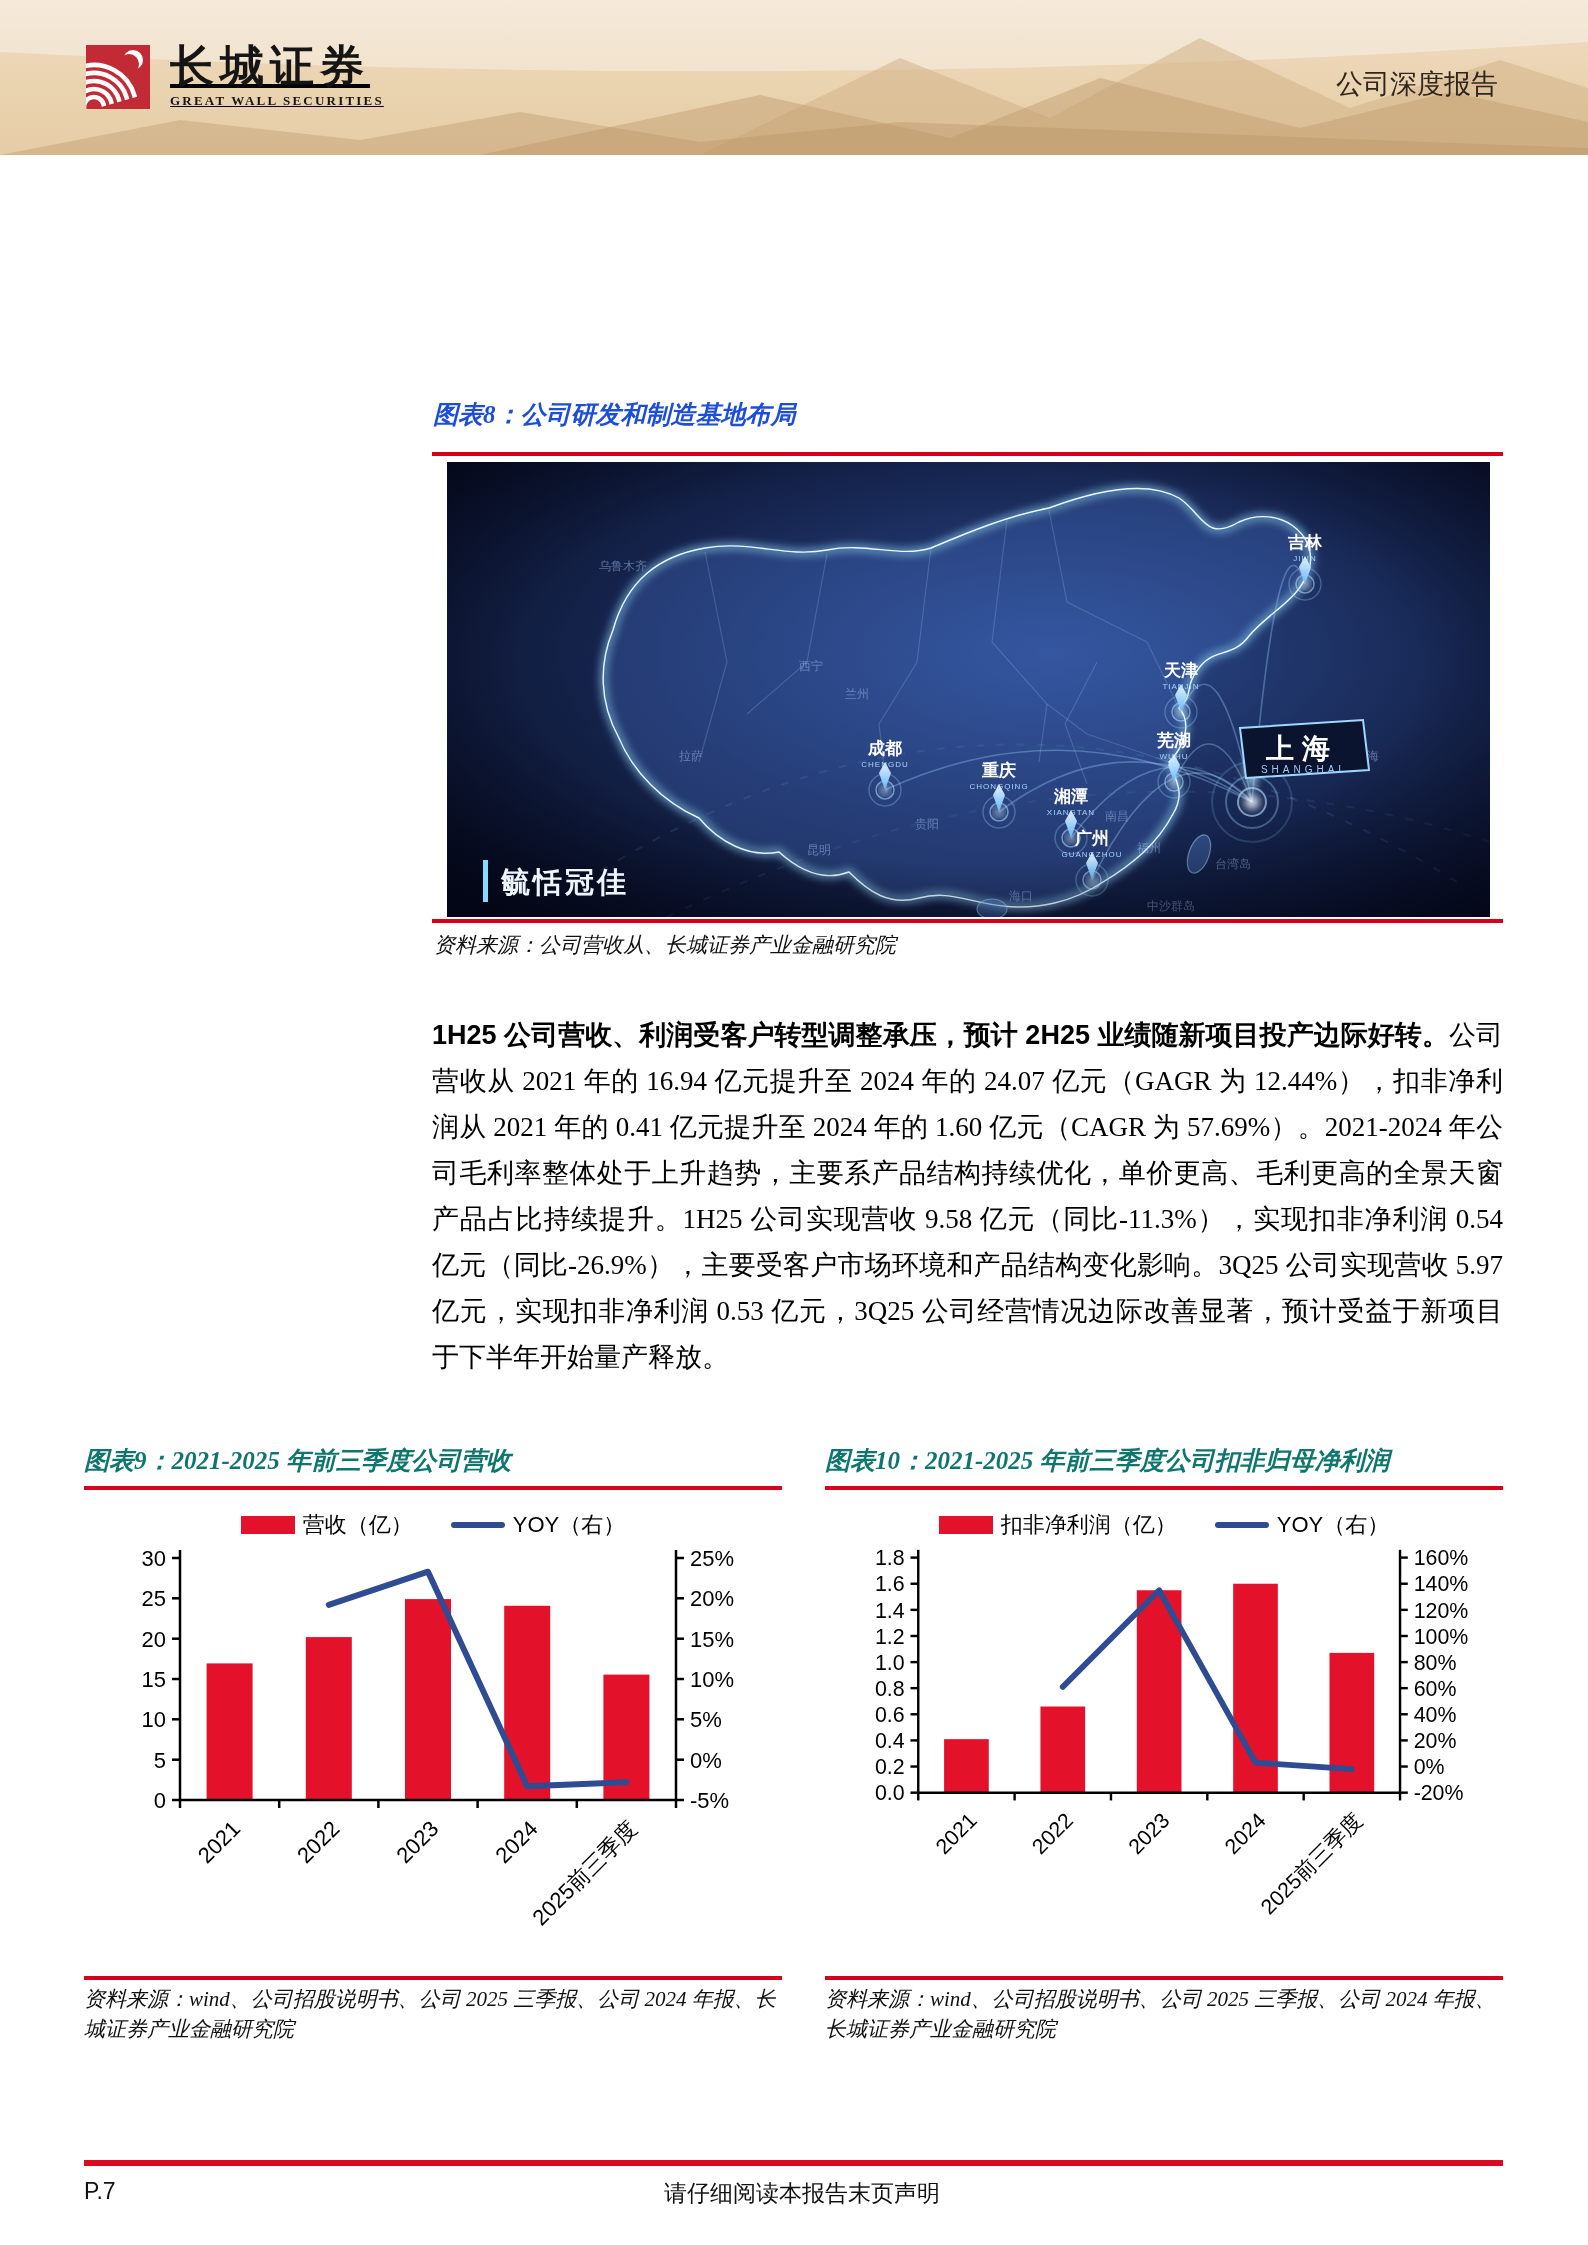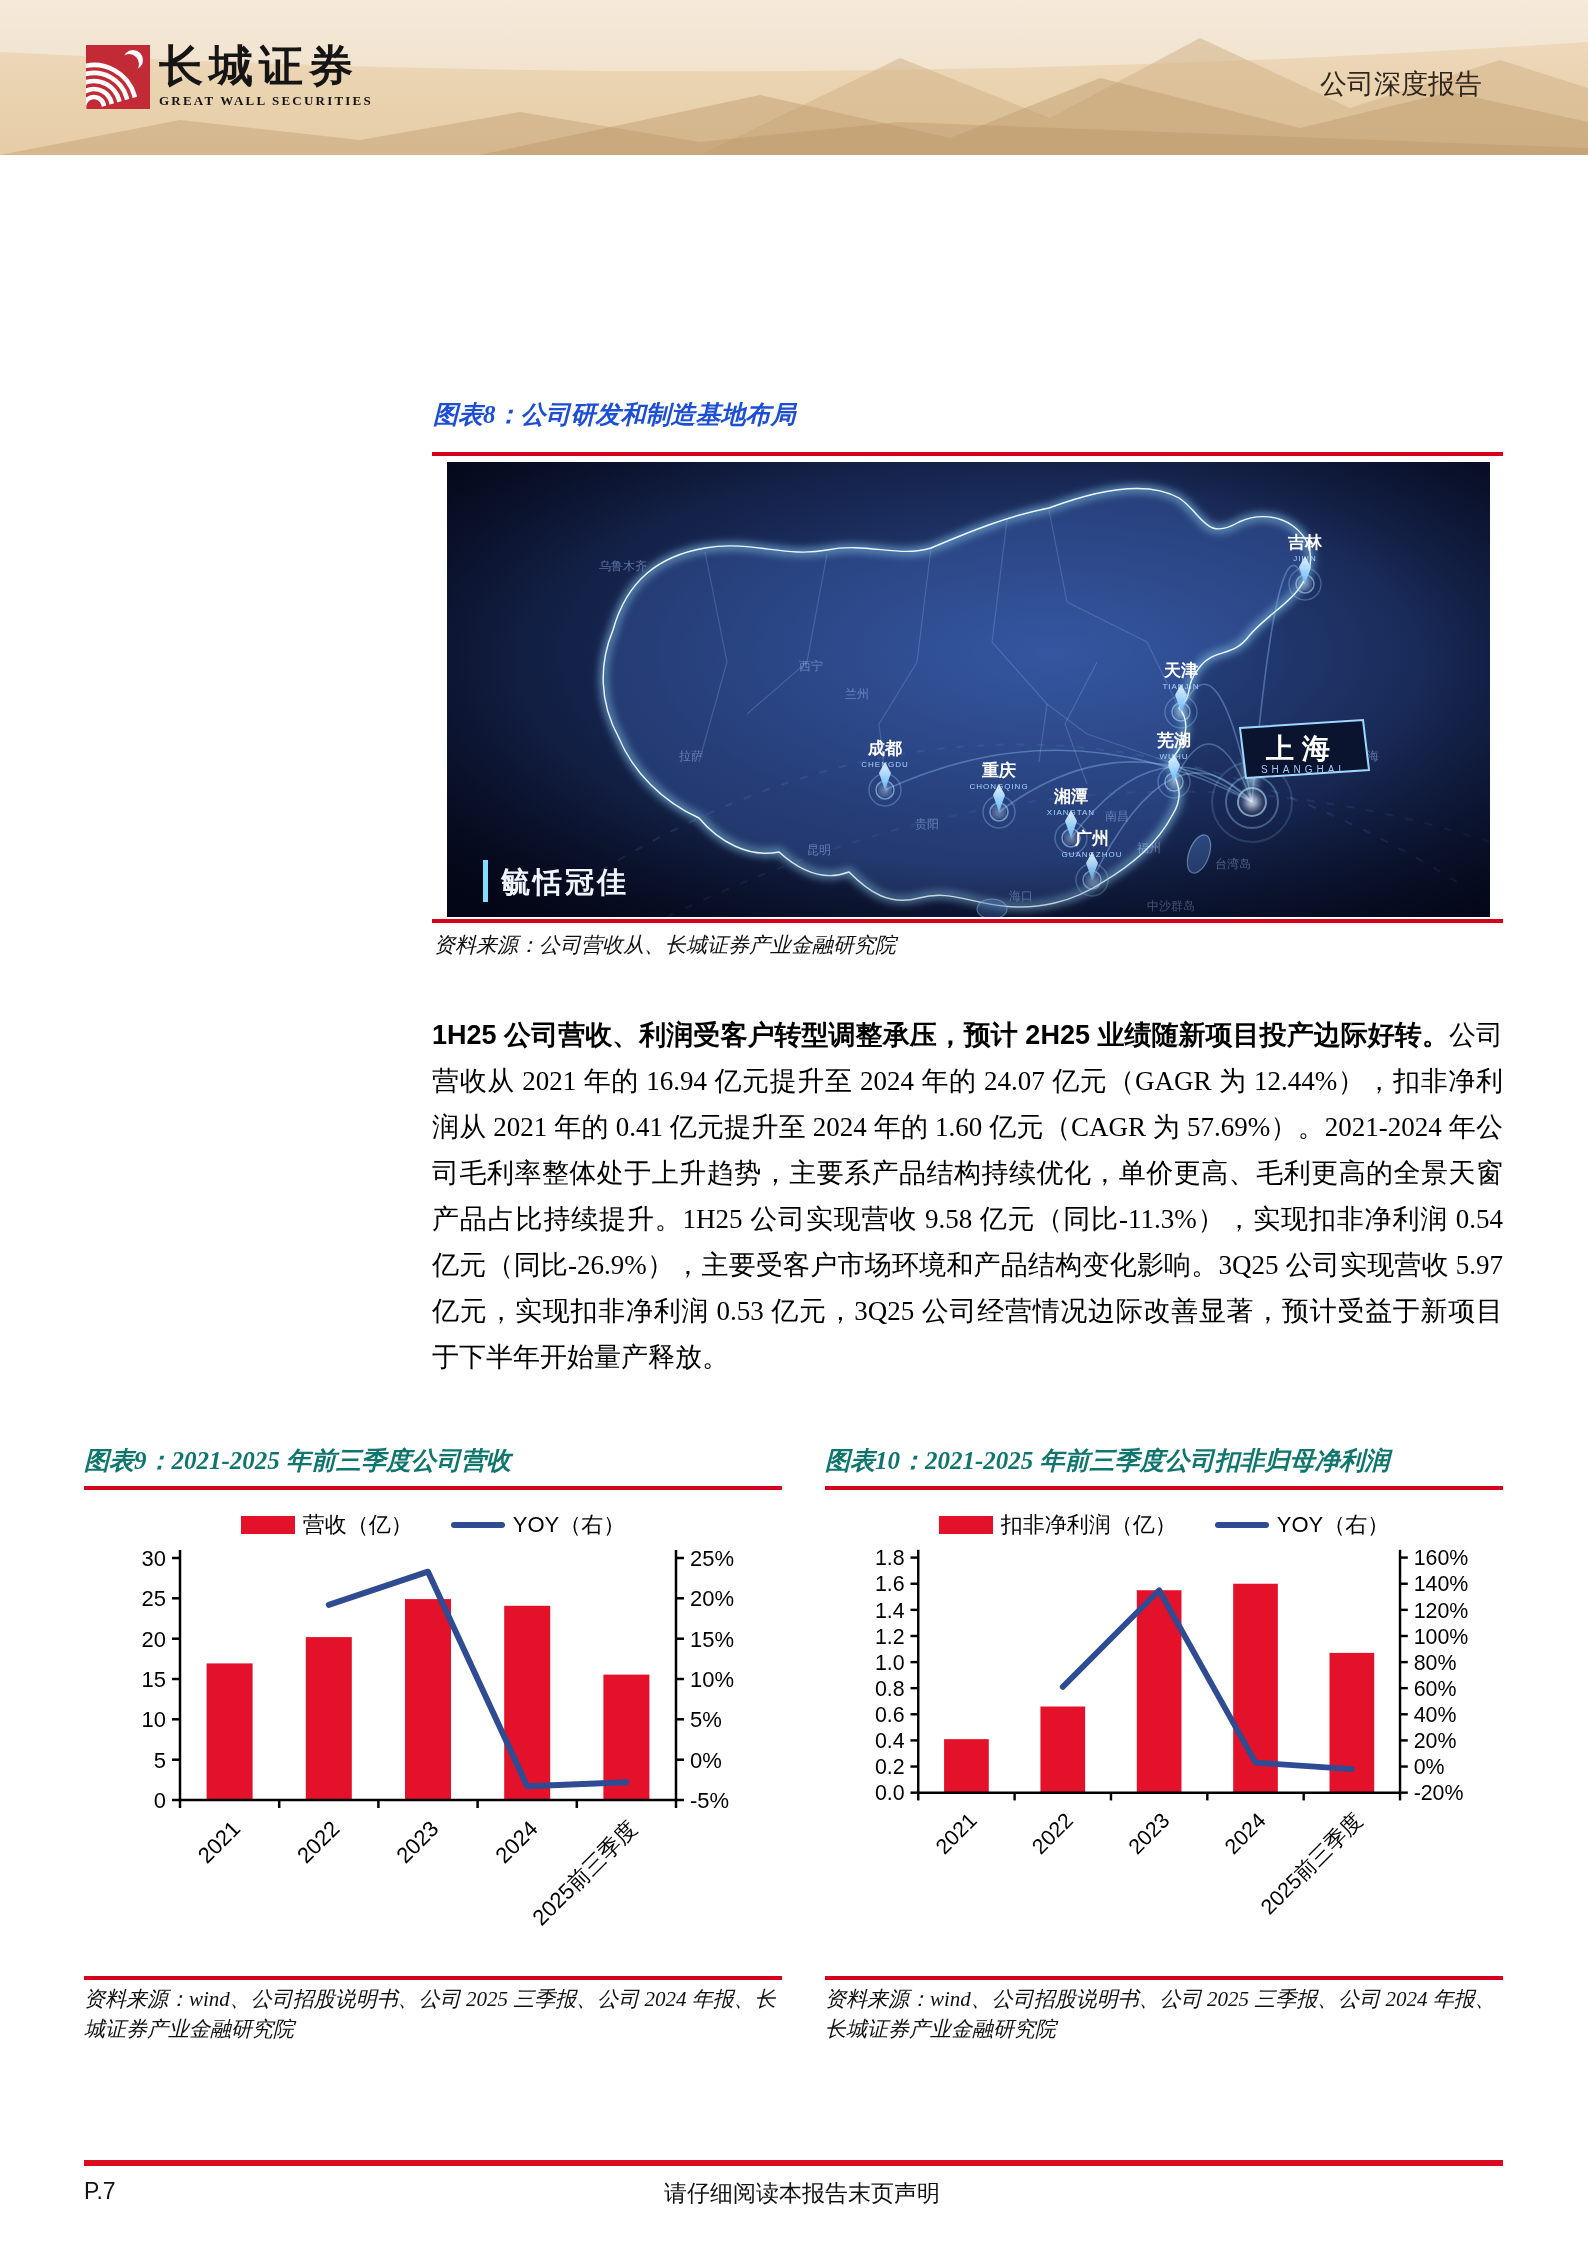--- a/index.html
+++ b/index.html
@@ -3,27 +3,27 @@
 <meta charset="utf-8">
 <style>
   html,body{margin:0;padding:0;background:#fff;}
   .page{position:relative;width:1588px;height:2245px;background:#ffffff;overflow:hidden;
         font-family:"Liberation Sans",sans-serif;color:#000;}
 
   
   .header{position:absolute;left:0;top:0;width:1588px;height:155px;
           background:linear-gradient(180deg,#efddc6 0%,#ead3b0 55%,#e6cda6 100%);}
   .header svg.mountains{position:absolute;inset:0;}
-  .logo{position:absolute;left:86px;top:44px;display:flex;align-items:center;gap:9px;}
+  .logo{position:absolute;left:86px;top:44px;display:flex;align-items:center;gap:20px;text-decoration:underline;}
   .logo-mark{display:block;}
   .logo-cn{font-family:"Liberation Serif",serif;font-weight:bold;font-size:44px;line-height:46px;
            letter-spacing:6px;color:#151515;}
   .logo-en{font-family:"Liberation Serif",serif;font-weight:bold;font-size:13px;letter-spacing:2.2px;
            color:#151515;margin-top:3px;}
-  .report-type{position:absolute;right:106px;top:66px;font-size:27px;color:#30251c;}
+  .report-type{position:absolute;right:90px;top:66px;font-size:27px;color:#30251c;}
 
   
   .para{position:absolute;left:432px;width:1071px;margin:0;text-align:justify;
         font-family:"Liberation Serif",serif;font-size:27px;color:#000;}
   .para b{font-family:"Liberation Sans",sans-serif;font-weight:bold;}
   .p1{top:172px;line-height:44px;}
   .p2{top:1012px;line-height:46px;}
 
   
   .figcap{position:absolute;font-style:italic;font-weight:bold;font-size:25px;color:#1d4ed8;

